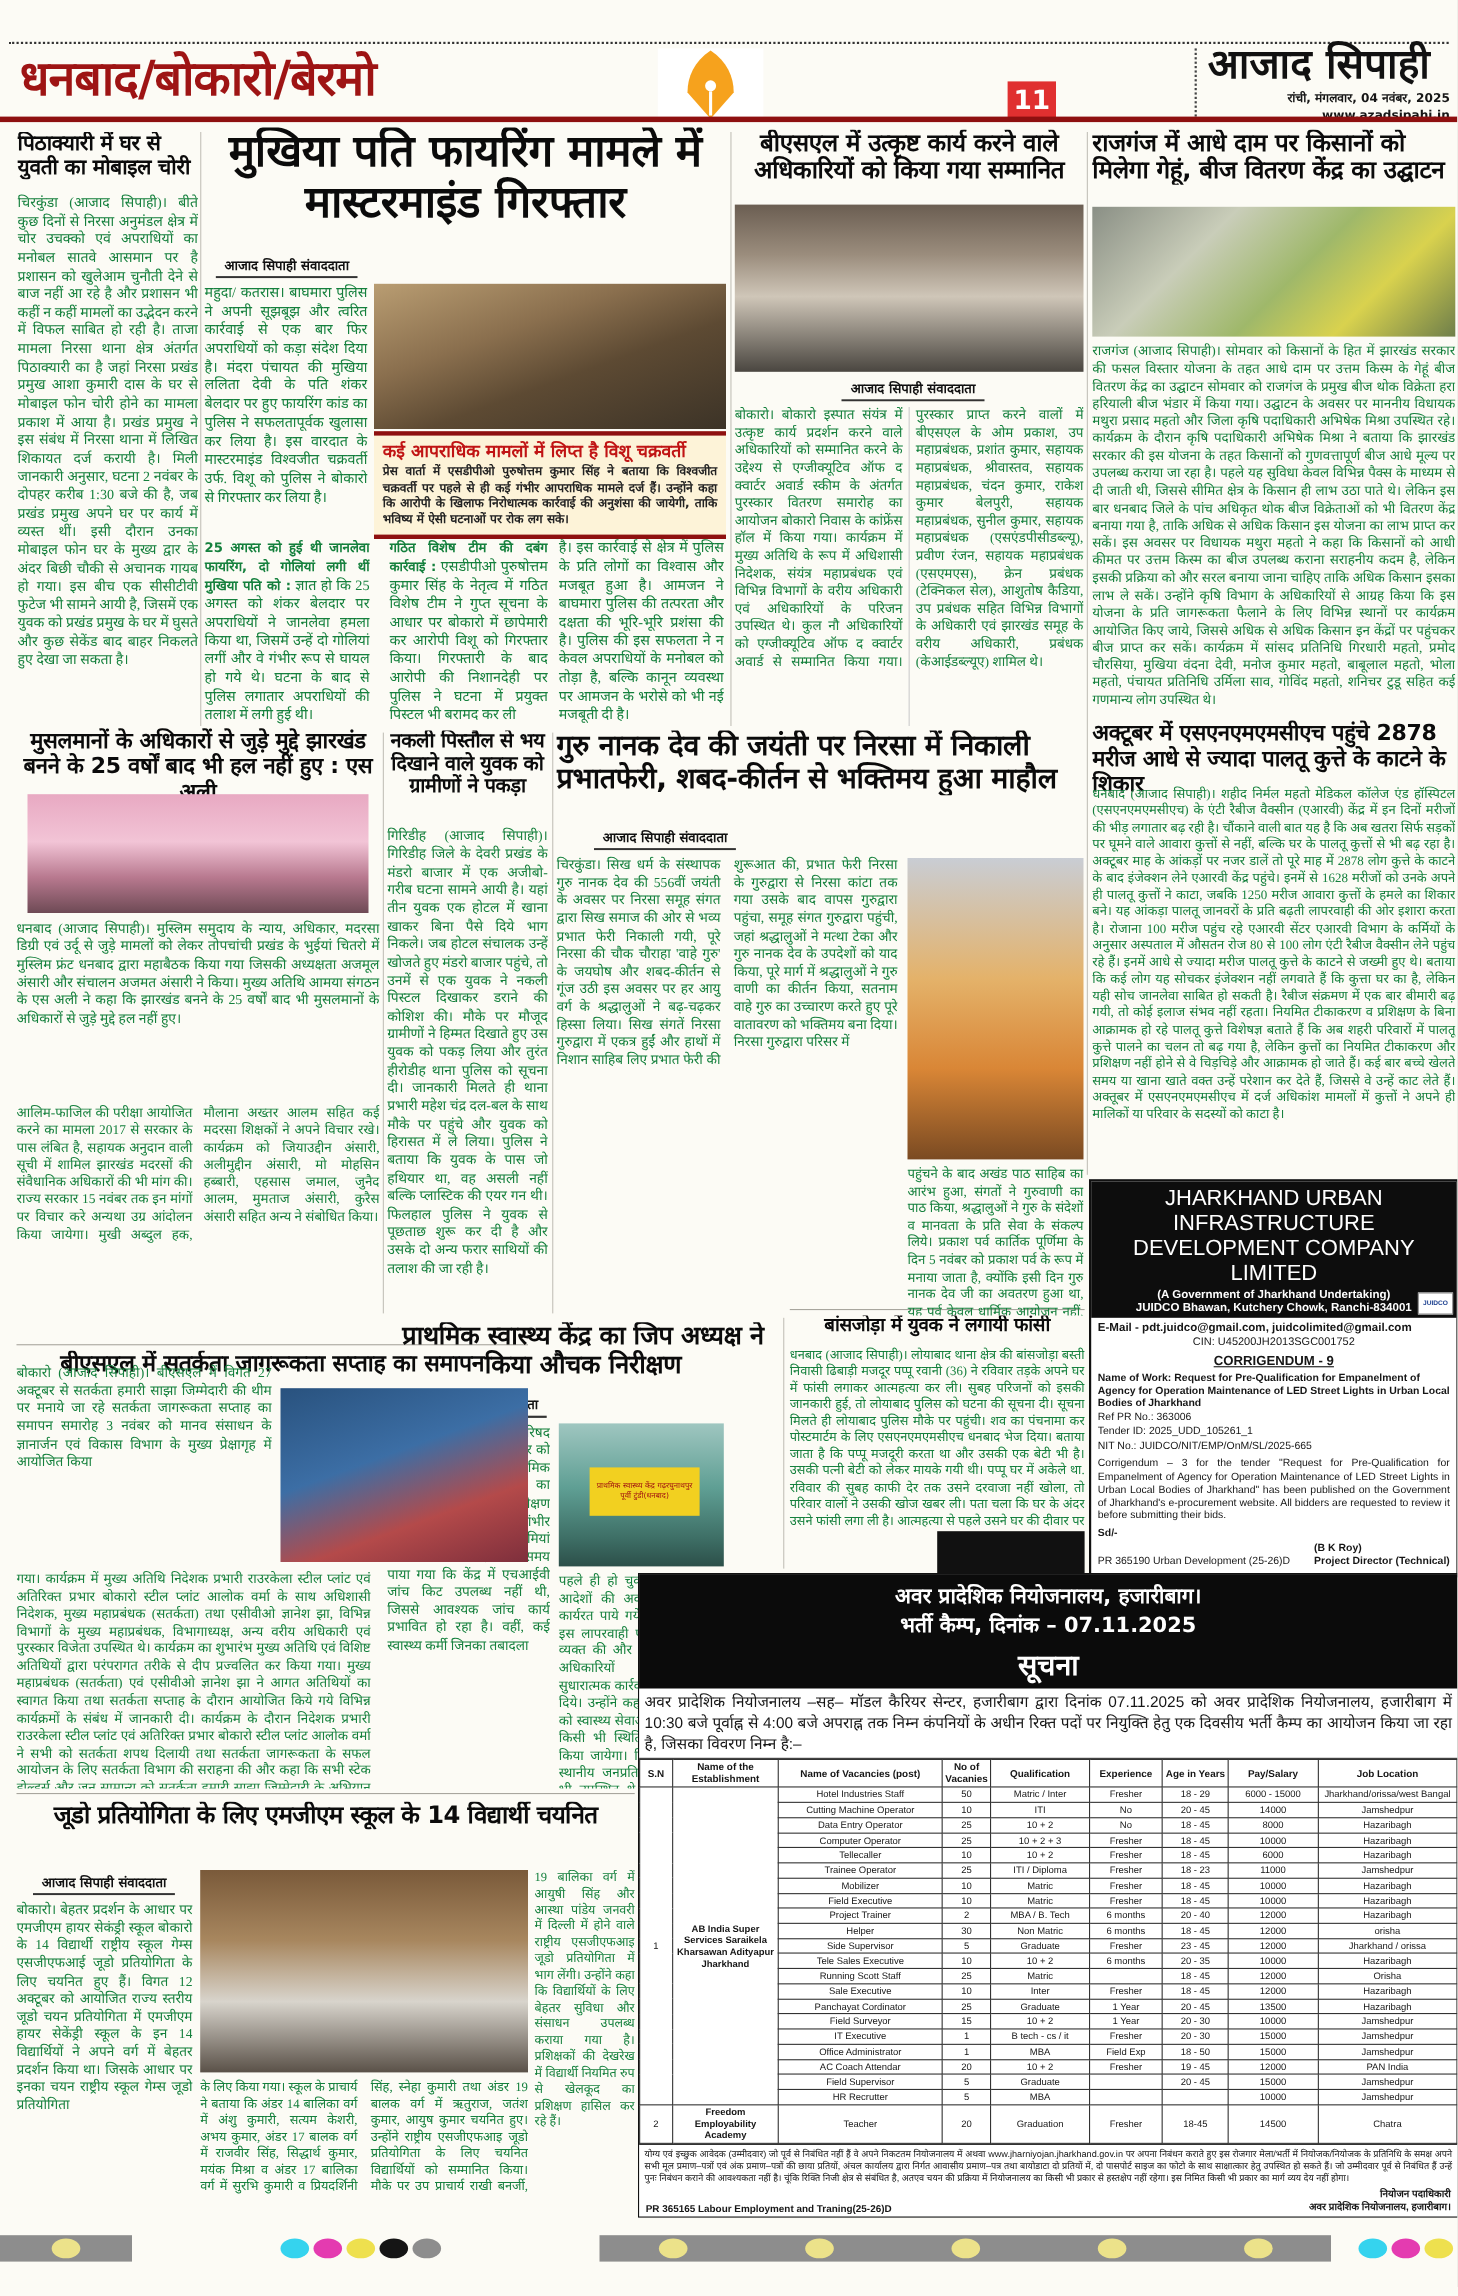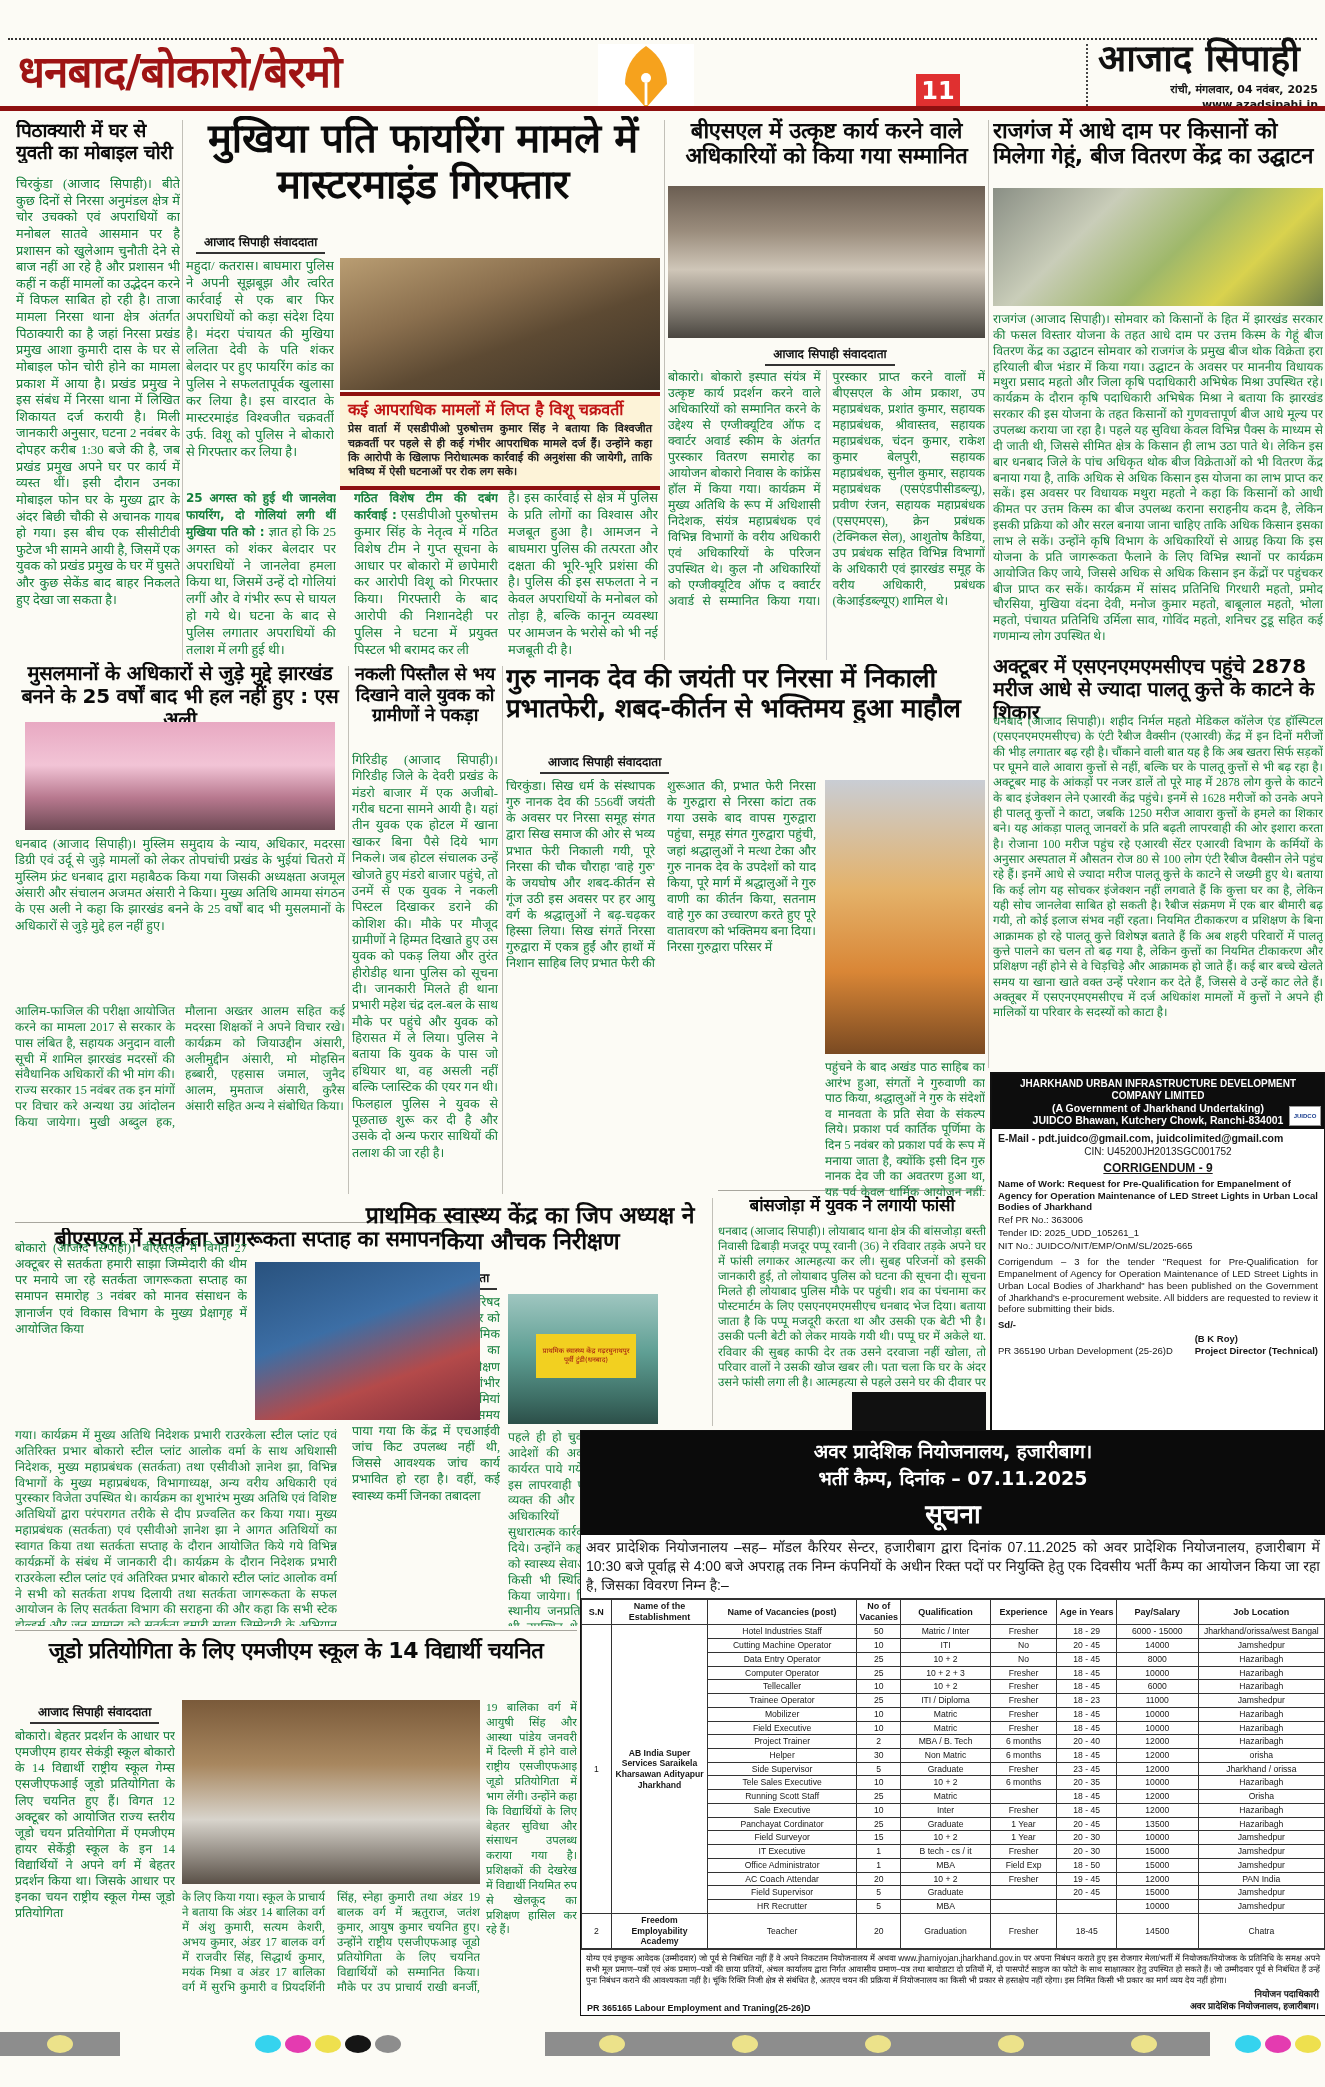--- a/index.html
+++ b/index.html
@@ -35,21 +35,21 @@
   .ph-tent{background:linear-gradient(180deg,#e8a9c2 0%,#f2c4d6 40%,#b8798f 70%,#6e4a55 100%);}
   .ph-sikh{background:linear-gradient(180deg,#c9cdd4 0%,#e4b26a 40%,#d98636 70%,#7a4a22 100%);}
   .ph-phc{background:linear-gradient(180deg,#9fc6c0 0%,#5f9f94 45%,#3e6f66 80%,#2c4f49 100%);}
   .ph-vigil{background:linear-gradient(160deg,#29527e 0%,#3c6ea5 40%,#b44a4a 70%,#7e2f3c 100%);}
   .ph-judo{background:linear-gradient(180deg,#7a5a3a 0%,#a8875f 35%,#d8d4cc 65%,#5a5148 100%);}
   .phc-sign{position:absolute;left:28px;top:40px;width:96px;background:#f2d020;color:#a01010;
             font-family:"DejaVu Sans",sans-serif;font-weight:400;font-size:7px;line-height:1.25;text-align:center;padding:13px 2px;}
   
   .juidco{position:absolute;border:2px solid #111;background:#fff;font-family:"Liberation Sans",sans-serif;}
   .juidco-head{background:#0d0d0d;color:#fff;text-align:center;padding:4px 4px 3px;position:relative;}
-  .juidco-head .org{font-weight:700;font-size:10px;line-height:1.15;}
+  .juidco-head .org{font-weight:400;font-size:20px;line-height:1.15;}
   .juidco-head .sub{font-weight:700;font-size:10.5px;margin-top:1px;}
   .juidco-head .addr{font-weight:700;font-size:10.5px;}
   .juidco-logo{position:absolute;right:3px;bottom:3px;width:30px;height:18px;background:#fff;color:#1b3f8f;
                font-size:6px;font-weight:700;line-height:18px;text-align:center;border:1px solid #999;}
   .juidco .inner{padding:3px 6px;font-size:9.5px;line-height:1.25;}
   .j-email{font-weight:700;font-size:10.5px;}
   .j-cin{text-align:center;font-size:10px;margin-top:1px;}
   .j-corr{text-align:center;font-weight:700;font-size:12px;text-decoration:underline;margin:2px 0;}
   .j-line{margin-top:1px;}
   .j-bold{font-weight:700;}

